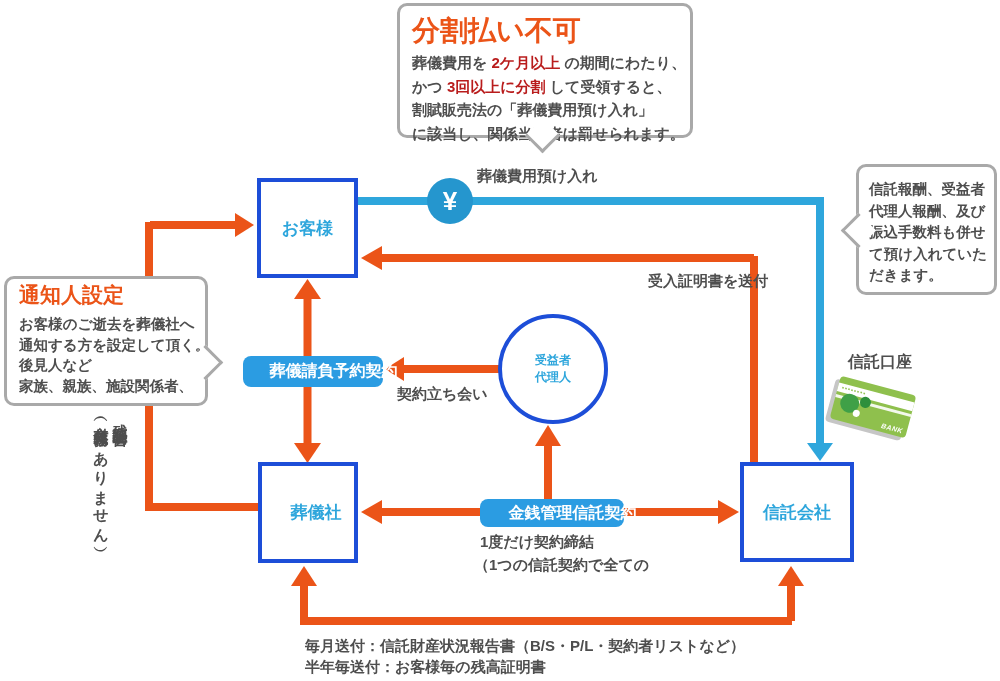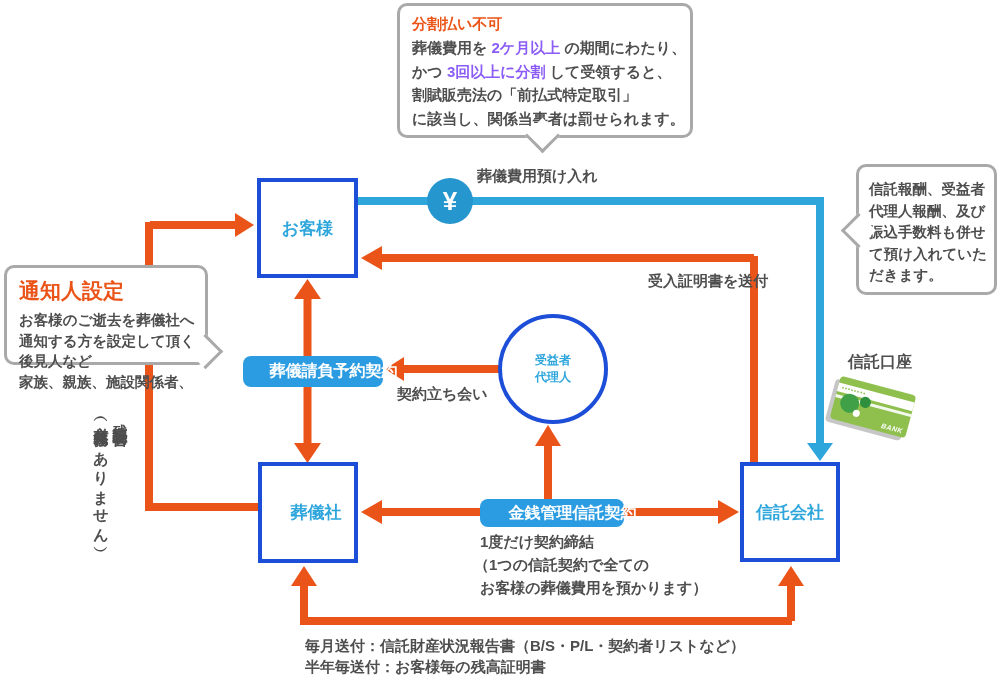--- a/index.html
+++ b/index.html
@@ -16,21 +16,21 @@
          display:flex;align-items:center;justify-content:center;border-radius:8px;box-sizing:border-box;white-space:nowrap;padding-left:41px;}
 
   
   .callout{position:absolute;background:#fff;border:3px solid #A9A9A9;border-radius:10px;box-sizing:border-box;}
   .tail{position:absolute;width:22px;height:22px;background:#fff;transform:rotate(45deg);}
   .tail-down{border-right:3px solid #A9A9A9;border-bottom:3px solid #A9A9A9;}
   .tail-right{border-top:3px solid #A9A9A9;border-right:3px solid #A9A9A9;}
   .tail-left{border-bottom:3px solid #A9A9A9;border-left:3px solid #A9A9A9;}
   .co-title{color:#EB5418;font-weight:bold;}
   .co-body{color:#4E4E4E;font-weight:bold;white-space:nowrap;}
-  .em{color:#8b5cf6;}
+  .em{color:#b91c1c;}
 
   
   .lbl{position:absolute;color:#4E4E4E;font-weight:bold;font-size:15px;white-space:nowrap;}
 
   
   .yen{position:absolute;left:427px;top:178px;width:46px;height:46px;border-radius:50%;background:#2596CE;
        color:#fff;font-weight:bold;font-size:26px;display:flex;align-items:center;justify-content:center;}
 
   
   .vtext{position:absolute;writing-mode:vertical-rl;text-orientation:mixed;color:#4E4E4E;font-weight:bold;
@@ -107,21 +107,21 @@
       <polygon class="o" points="791,566 778,586 804,586"></polygon>
     </g>
   </svg>
 
   <div class="node" style="left:257px;top:178px;width:101px;height:100px;">
     <span>お客様</span>
   </div>
   <div class="node" style="left:258px;top:462px;width:100px;height:101px;padding-left:16px;">
     <span>葬儀社</span>
   </div>
-  <div class="node" style="left:740px;top:462px;width:100px;height:100px;">
+  <div class="node" style="left:740px;top:462px;width:114px;height:100px;">
     <span>信託会社</span>
   </div>
   <div class="node node-circle" style="left:498px;top:314px;width:110px;height:110px;font-size:12px;">
     <span>
       <span>受益者</span><br>
       <span>代理人</span>
     </span>
   </div>
 
   <div class="badge" style="left:243px;top:356px;width:140px;height:31px;">
@@ -133,21 +133,20 @@
 
   <div class="yen">
     <span>¥</span>
   </div>
 
   <div class="lbl" style="left:477px;top:167px;">葬儀費用預け入れ</div>
   <div class="lbl" style="left:648px;top:272px;">受入証明書を送付</div>
   <div class="lbl" style="left:397px;top:385px;">契約立ち会い</div>
   <div class="lbl" style="left:480px;top:533px;">1度だけ契約締結</div>
   <div class="lbl" style="left:474px;top:556px;">（1つの信託契約で全ての</div>
-  <div class="lbl" style="left:480px;top:579px;">お客様の葬儀費用を預かります）</div>
   <div class="lbl" style="left:305px;top:637px;">毎月送付：信託財産状況報告書（B/S・P/L・契約者リストなど）</div>
   <div class="lbl" style="left:305px;top:658px;">半年毎送付：お客様毎の残高証明書</div>
   <div class="lbl" style="left:848px;top:352px;font-size:16px;">信託口座</div>
 
   <div class="vtext" style="left:92px;top:412px;height:210px;">
     <span>残高証明書</span><br>
     <span>（交付義務はありません）</span>
   </div>
 
   <div class="card">
@@ -155,31 +154,31 @@
       <span class="card-num">▪▪▪▪▪▪▪▪</span>
     </div>
     <div class="card-line2"></div>
     <div class="card-c1"></div>
     <div class="card-c2"></div>
     <div class="card-c3"></div>
     <span class="card-bank">BANK</span>
   </div>
 
   <div class="callout" style="left:397px;top:3px;width:296px;height:135px;padding:9px 12px;">
-    <div class="co-title" style="font-size:15px;line-height:1.15;margin-bottom:4px;">分割払い不可</div>
+    <div class="co-title" style="font-size:28px;line-height:1.15;margin-bottom:4px;">分割払い不可</div>
     <div class="co-body" style="font-size:15px;line-height:23.5px;">
       <div><span>葬儀費用を </span><span class="em">2ケ月以上</span><span> の期間にわたり、</span></div>
       <div><span>かつ </span><span class="em">3回以上に分割</span><span> して受領すると、</span></div>
-      <div>割賦販売法の「前払式特定取引」</div>
+      <div>割賦販売法の「葬儀費用預け入れ」</div>
       <div>に該当し、関係当事者は罰せられます。</div>
     </div>
     <div class="tail tail-down" style="bottom:-13px;left:130px;"></div>
   </div>
 
-  <div class="callout" style="left:4px;top:265px;width:204px;height:100px;padding:11px 12px;">
+  <div class="callout" style="left:4px;top:276px;width:204px;height:130px;padding:4px 12px;">
     <div class="co-title" style="font-size:21px;line-height:1.15;margin-bottom:7px;">通知人設定</div>
     <div class="co-body" style="font-size:14.5px;line-height:20.5px;">
       <div>お客様のご逝去を葬儀社へ</div>
       <div>通知する方を設定して頂く。</div>
       <div>後見人など</div>
       <div>家族、親族、施設関係者、</div>
     </div>
     <div class="tail tail-right" style="right:-13px;top:71px;"></div>
   </div>
 

